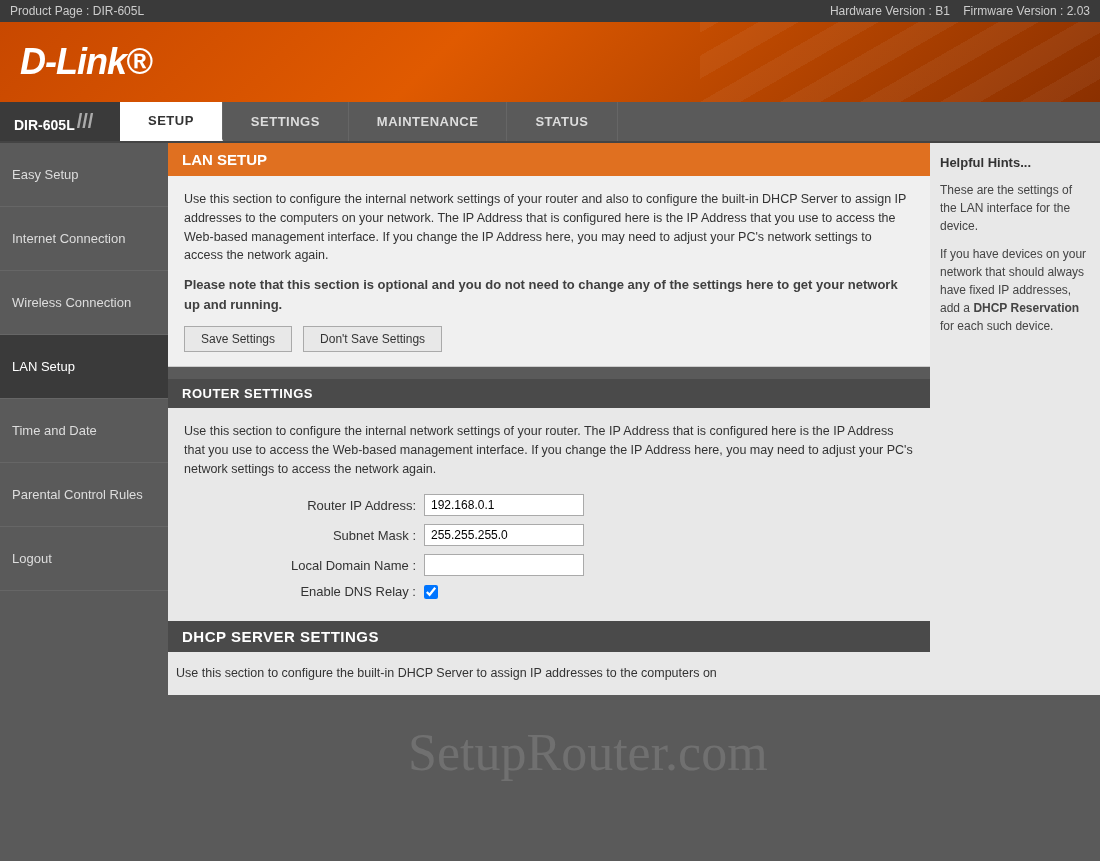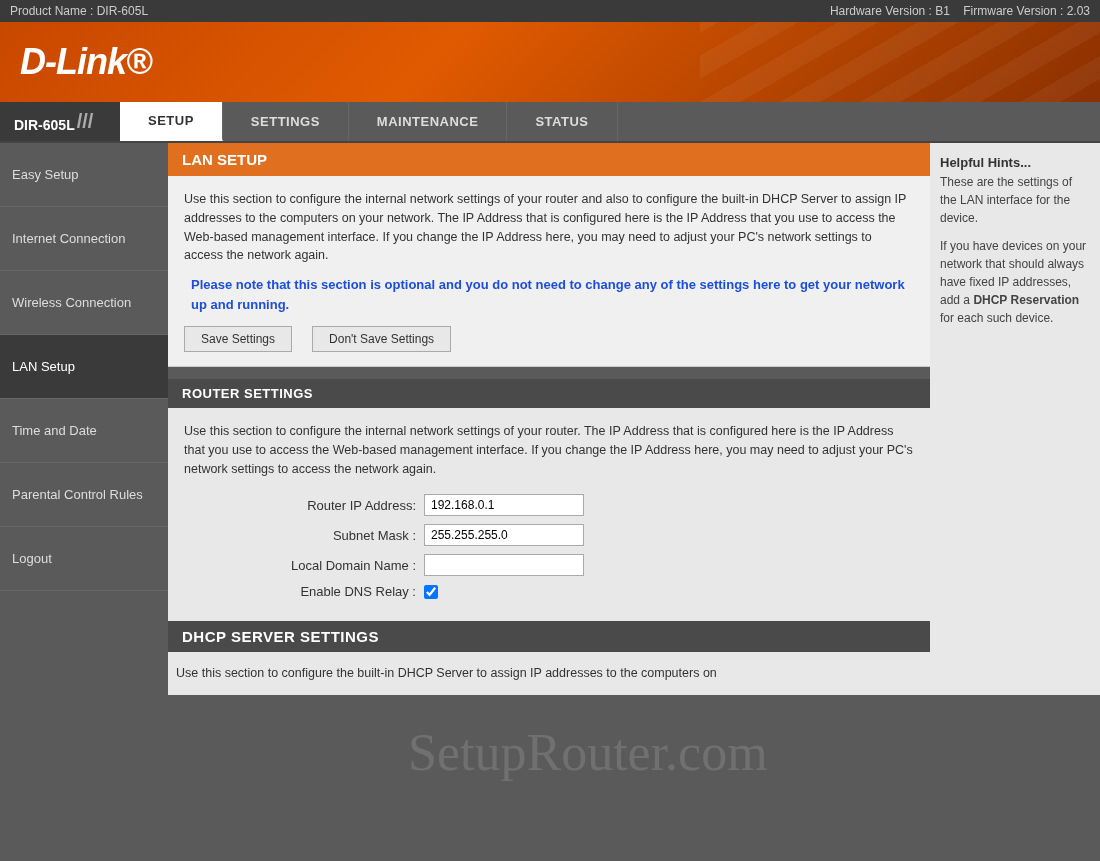--- a/index.html
+++ b/index.html
@@ -123,27 +123,26 @@
     }
     .lan-setup-box p {
       font-size: 12.5px;
       color: #333;
       line-height: 1.5;
       margin-bottom: 10px;
     }
     .lan-setup-box .bold-note {
       font-weight: bold;
       font-size: 13px;
-      color: #1d4ed8;
-      margin-left: 7px;
+      color: #404040;
     }
     .button-row {
       margin-top: 12px;
       display: flex;
-      gap: 20px;
+      gap: 11px;
     }
     .btn {
       padding: 5px 16px;
       background: #e8e8e8;
       border: 1px solid #aaa;
       font-size: 12px;
       cursor: pointer;
       color: #333;
     }
 
@@ -228,20 +227,21 @@
       flex-shrink: 0;
       background: #e8e8e8;
       padding: 10px 10px;
       font-size: 12px;
       color: #333;
       line-height: 1.5;
     }
     .hints-title {
       font-weight: bold;
       font-size: 13px;
+      margin-bottom: 8px;
       color: #333;
     }
     .hints-text {
       font-size: 12px;
       color: #444;
       line-height: 1.5;
       margin-bottom: 10px;
     }
     .hints-bold {
       font-weight: bold;
@@ -258,21 +258,21 @@
     
     input[type="checkbox"] {
       width: 14px;
       height: 14px;
     }
   </style>
 </head>
 <body>
 
 <div class="top-bar">
-  <span>Product Name : DIR-605L</span>
+  <span>Product Page : DIR-605L</span>
   <span>
     <span>Hardware Version : B1</span>&nbsp;&nbsp;&nbsp;
     <span>Firmware Version : 2.03</span>
   </span>
 </div>
 
 <div class="header">
   <div class="dlink-logo">
     <span>D-Link</span>®
   </div>

